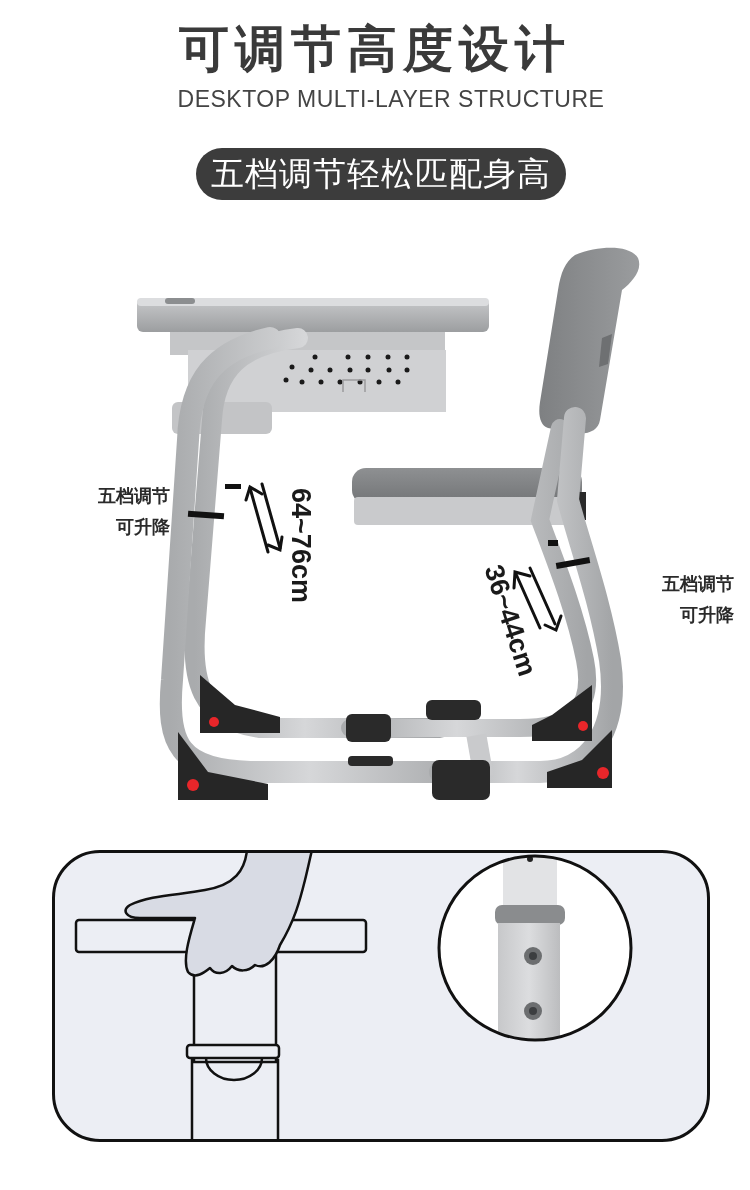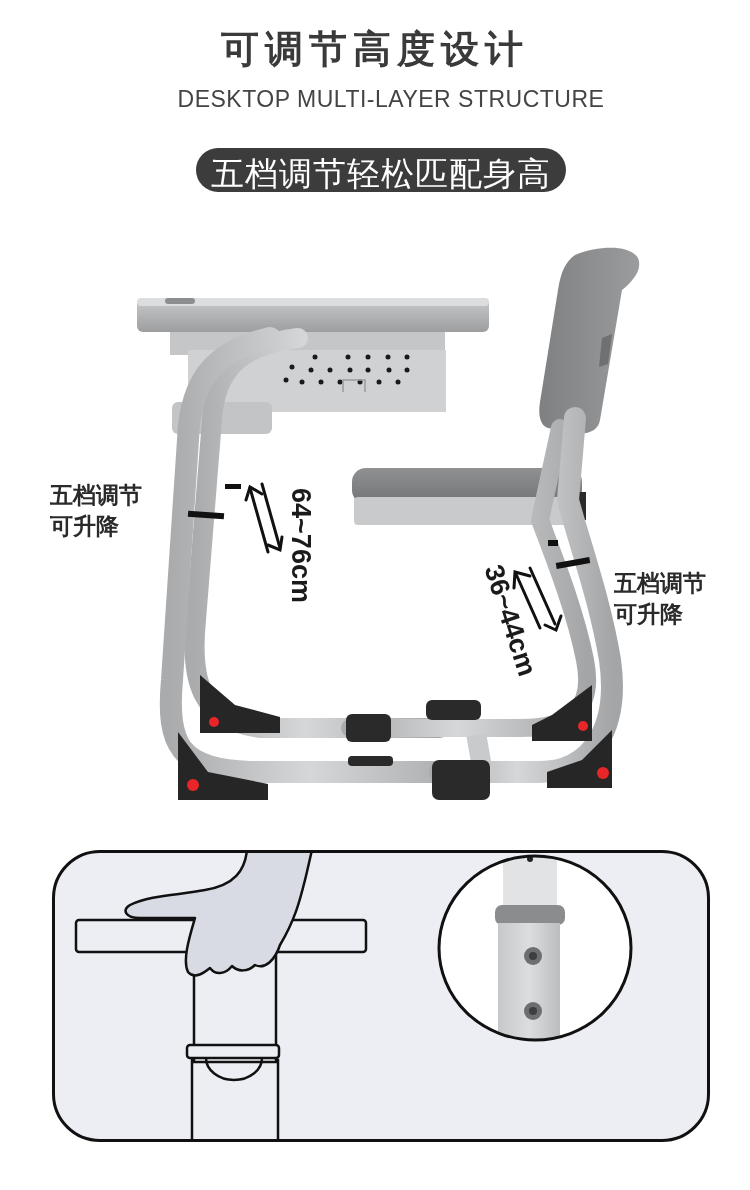--- a/index.html
+++ b/index.html
@@ -1,25 +1,25 @@
 <!DOCTYPE html>
 <html><head>
 <meta charset="utf-8">
 <style>
   html, body { margin: 0; padding: 0; background: #ffffff; }
   body { width: 750px; height: 1190px; position: relative; overflow: hidden;
          font-family: "DejaVu Sans", "Liberation Sans", sans-serif; color: #333; }
   .abs { position: absolute; }
-  #title { left: 0; top: 14px; width: 750px; text-align: center; font-size: 38px; font-weight: bold;
+  #title { left: 0; top: 14px; width: 750px; text-align: center; font-size: 50px; font-weight: bold;
            color: #3a3a3a; letter-spacing: 6px; line-height: 70px; }
   #subtitle { left: 16px; top: 86px; width: 750px; text-align: center; font-size: 23px; color: #444;
               letter-spacing: 0.5px; font-family: "Liberation Sans", sans-serif; font-weight: normal; }
-  #pill { left: 196px; top: 148px; width: 370px; height: 44px; background: #3c3c3c; border-radius: 26px;
+  #pill { left: 196px; top: 148px; width: 370px; height: 52px; background: #3c3c3c; border-radius: 26px;
           color: #fff; font-size: 33px; text-align: center; line-height: 52px; letter-spacing: 1px; }
-  .side-label { font-size: 23px; font-weight: bold; color: #2a2a2a; text-align: left; line-height: 31px; }
+  .side-label { font-size: 18px; font-weight: bold; color: #2a2a2a; text-align: right; line-height: 31px; }
   #left-label { left: 50px; top: 480px; width: 120px; }
   #right-label { left: 614px; top: 568px; width: 120px; }
   .dim { font-size: 27px; font-weight: bold; color: #1a1a1a; white-space: nowrap; font-family: "Liberation Sans", sans-serif; }
   #desk-dim { left: 220px; top: 530px; transform: rotate(90deg); transform-origin: center; width: 160px; text-align: center; }
   #chair-dim { left: 430px; top: 605px; transform: rotate(72deg); transform-origin: center; width: 160px; text-align: center; }
   #panel { left: 52px; top: 850px; width: 658px; height: 292px; background: #eceef4; border: 3px solid #111;
            border-radius: 48px; box-sizing: border-box; overflow: hidden; }
   #caption { left: 360px; top: 1040px; width: 350px; text-align: center; font-size: 38px; color: #222; line-height: 52px; letter-spacing: 1px; }
   #caption .c2 { letter-spacing: 0px; }
 </style>

